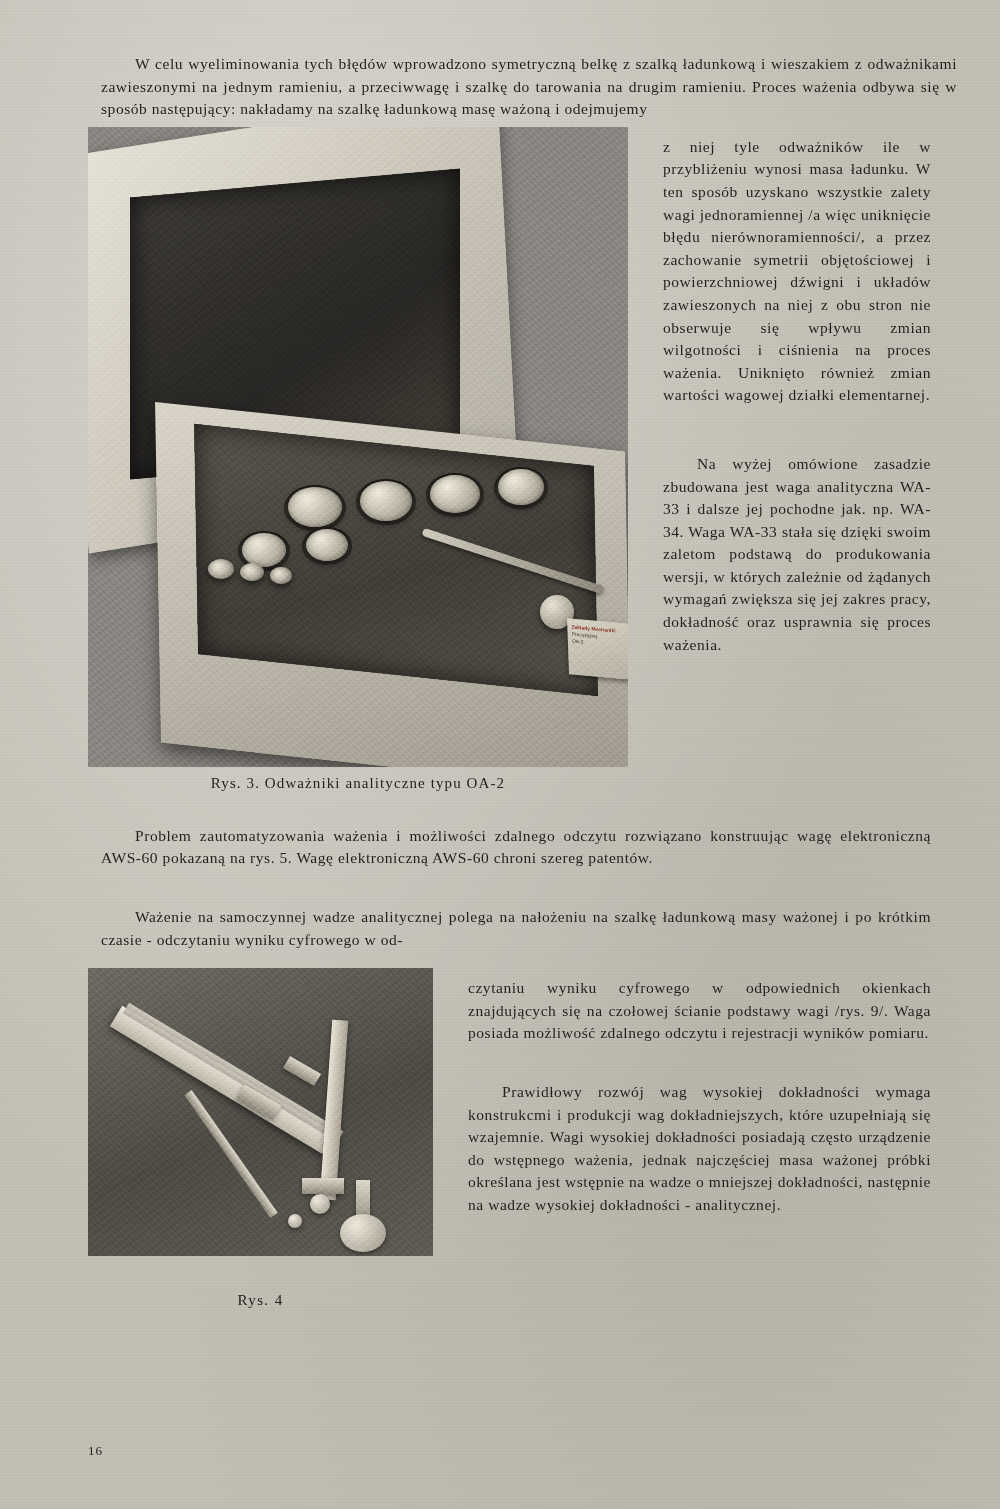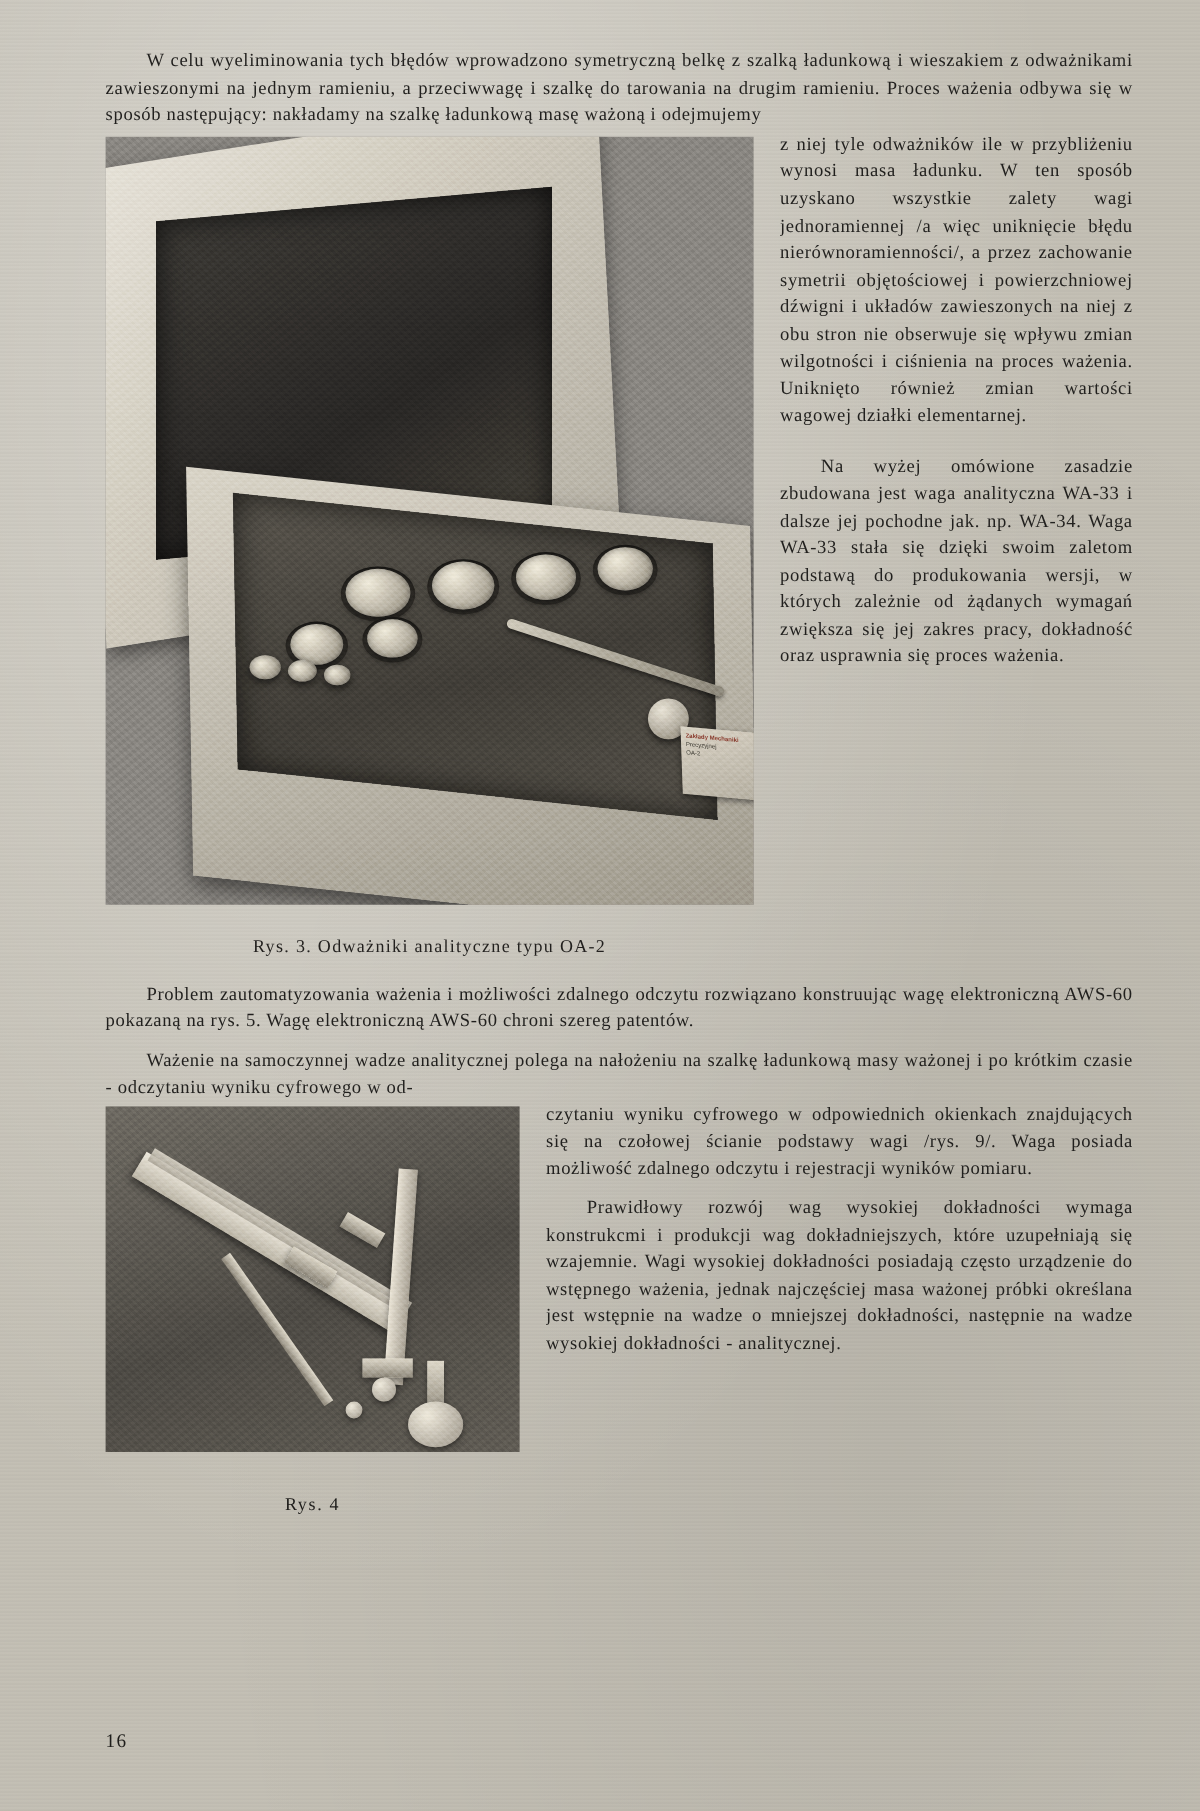--- a/index.html
+++ b/index.html
@@ -37,21 +37,21 @@
     top: 40px;
     width: 856px;
     height: 1400px;
   }
   p, .para {
     font-family: "Liberation Serif", serif;
     font-size: 15.5px;
     line-height: 22.6px;
     letter-spacing: 0.55px;
     text-align: justify;
-    margin: 0;
+    margin: 13px;
     color: #201f1d;
   }
   .indent { text-indent: 34px; }
 
   
   .top-para {
     width: 856px;
     margin-bottom: 2px;
   }
 
@@ -71,21 +71,21 @@
     position: relative;
     overflow: hidden;
     background: #8a8782;
     filter: contrast(1.02);
   }
   .fig-caption {
     font-family: "Liberation Serif", serif;
     font-size: 15px;
     letter-spacing: 1.1px;
     text-align: center;
-    margin-top: 27px;
+    margin-top: 8px;
     color: #211f1d;
   }
   .col-right {
     overflow: hidden;
   }
 
   
   .photo-grain {
     position: absolute;
     inset: 0;
@@ -239,21 +239,21 @@
     letter-spacing: 1.4px;
     text-align: center;
     margin-top: 36px;
   }
 
   .page-num {
     position: absolute;
     left: 88px;
     top: 1443px;
     font-family: "Liberation Serif", serif;
-    font-size: 16px;
+    font-size: 13px;
     letter-spacing: 1px;
   }
   .gap-sm { height: 10px; }
   .gap-md { height: 16px; }
 </style>
 </head>
 <body>
 
 <div class="page">
   <div class="content">

